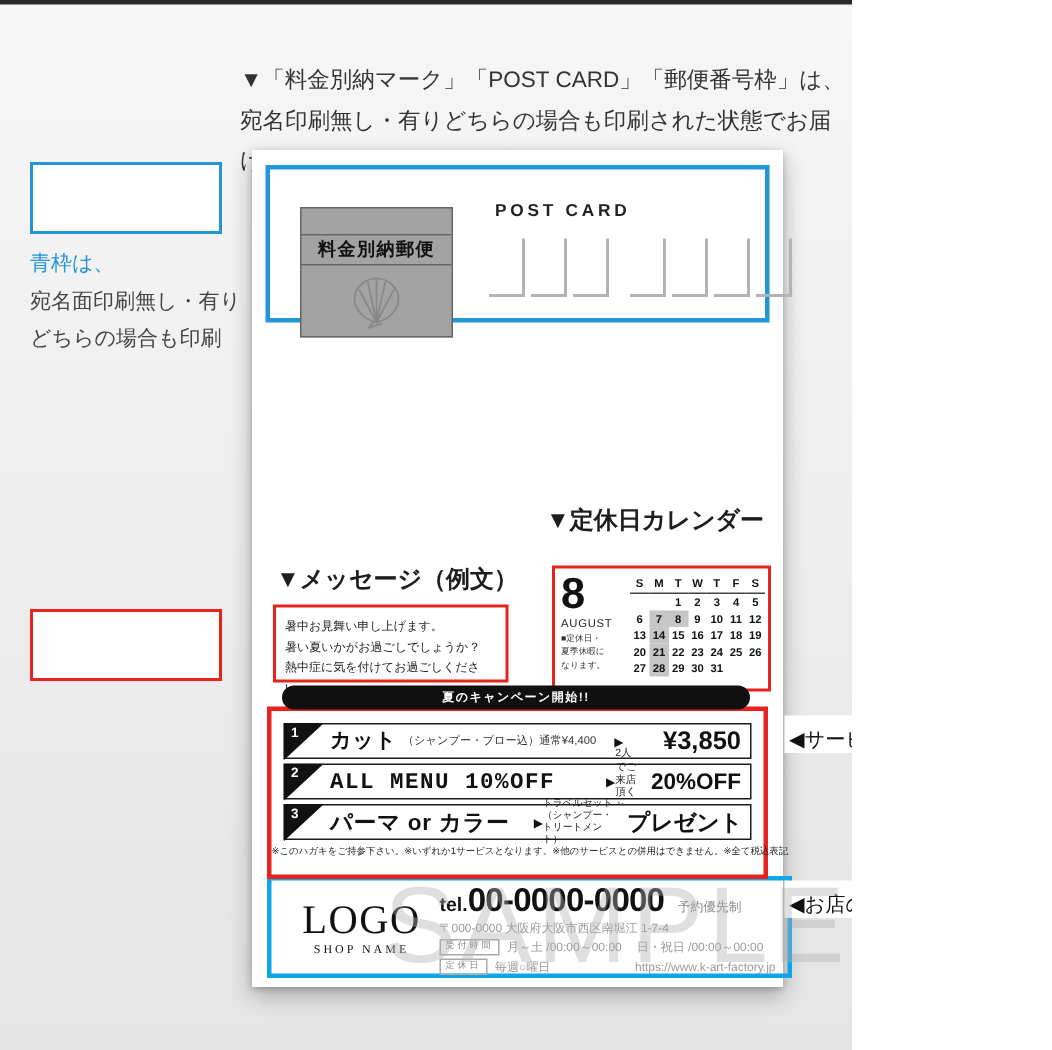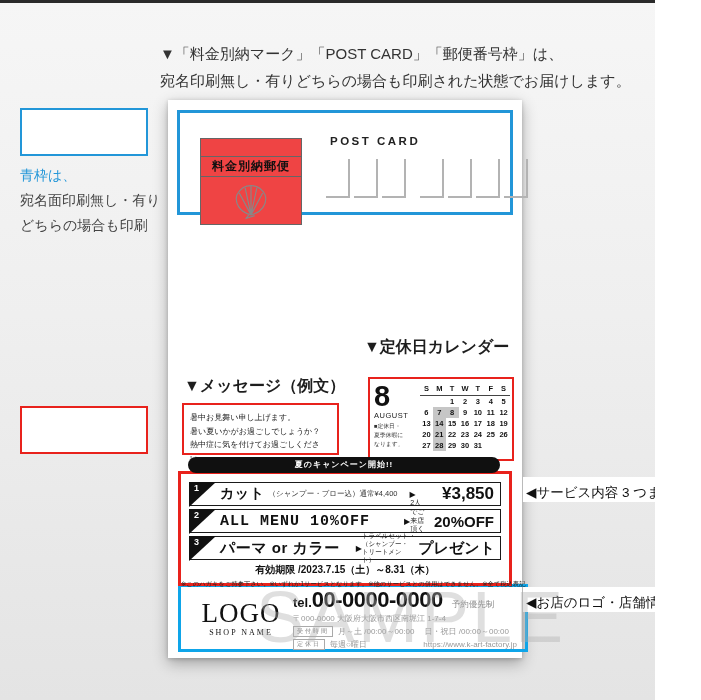--- a/index.html
+++ b/index.html
@@ -1,16 +1,16 @@
 <!DOCTYPE html>
 <html><head>
 <meta charset="utf-8">
 <style>
   html,body{margin:0;padding:0;}
-  #canvas{position:relative;width:655px;height:700px;overflow:hidden;
+  #canvas{position:relative;width:568px;height:700px;overflow:hidden;
     background:linear-gradient(180deg,#f6f6f6 0%,#efefef 45%,#e4e4e4 100%);
     font-family:"Liberation Sans","DejaVu Sans",sans-serif;color:#2b2b2b;}
   .abs{position:absolute;}
 
   #topbar{left:0;top:0;width:701px;height:3px;background:#2a2a2a;}
 
   #header{left:160px;top:40px;font-size:15px;line-height:27px;color:#333;}
 
   
   .legend-box{width:124px;height:44px;background:#fff;}
@@ -21,21 +21,21 @@
   #legend-red-text{top:458px;}
   .legend-title-blue{color:#2296d8;}
   .legend-title-red{color:#e8221c;}
 
   
   #postcard{left:168px;top:100px;width:354px;height:558px;background:#fff;
     box-shadow:0 5px 14px rgba(0,0,0,0.30),0 1px 4px rgba(0,0,0,0.18);}
 
   #blue-frame{left:9px;top:10px;width:330px;height:99px;border:3px solid #2296d8;}
   #stamp{left:20px;top:25px;width:100px;height:85px;border:1px solid #666;
-    display:flex;flex-direction:column;background:#ef4444;}
+    display:flex;flex-direction:column;background:#a3a3a3;}
   #stamp .r1{height:17px;border-bottom:1px solid #666;}
   #stamp .r2{height:19px;border-bottom:1px solid #666;text-align:center;
     font-size:12px;font-weight:bold;line-height:19px;color:#111;letter-spacing:1px;}
   #stamp .r3{flex:1;display:flex;align-items:center;justify-content:center;}
   #postcard-label{left:150px;top:22px;font-size:11.5px;font-weight:bold;
     letter-spacing:2.5px;color:#222;}
   #zip-row{left:146px;top:46px;display:flex;}
   .zip{width:22px;height:37px;border-right:2px solid #b3b3b3;
     border-bottom:2px solid #b3b3b3;margin-right:4px;}
   .zip-gap{margin-left:10px;}
@@ -249,21 +249,20 @@
       </div>
       <div class="svc-row svc-row-3">
         <span class="svc-badge"></span>
         <span class="svc-num">3</span>
         <span class="svc-name">パーマ or カラー</span>
         <span class="svc-arrow">▶</span>
         <span class="svc-valsub">トラベルセット
 （シャンプー・トリートメント）</span>
         <span class="svc-value">プレゼント</span>
       </div>
-      <div id="svc-validity">有効期限 /2023.7.15（土）～8.31（木）</div>
       <div id="svc-notes">※このハガキをご持参下さい。※いずれか1サービスとなります。※他のサービスとの併用はできません。※全て税込表記</div>
     </div>
 
     <div id="shop-box" class="abs">
       <div id="shop-logo-col">
         <div id="shop-logo">LOGO</div>
         <div id="shop-logo-sub">SHOP NAME</div>
       </div>
       <div id="shop-right">
         <div id="tel-line">

